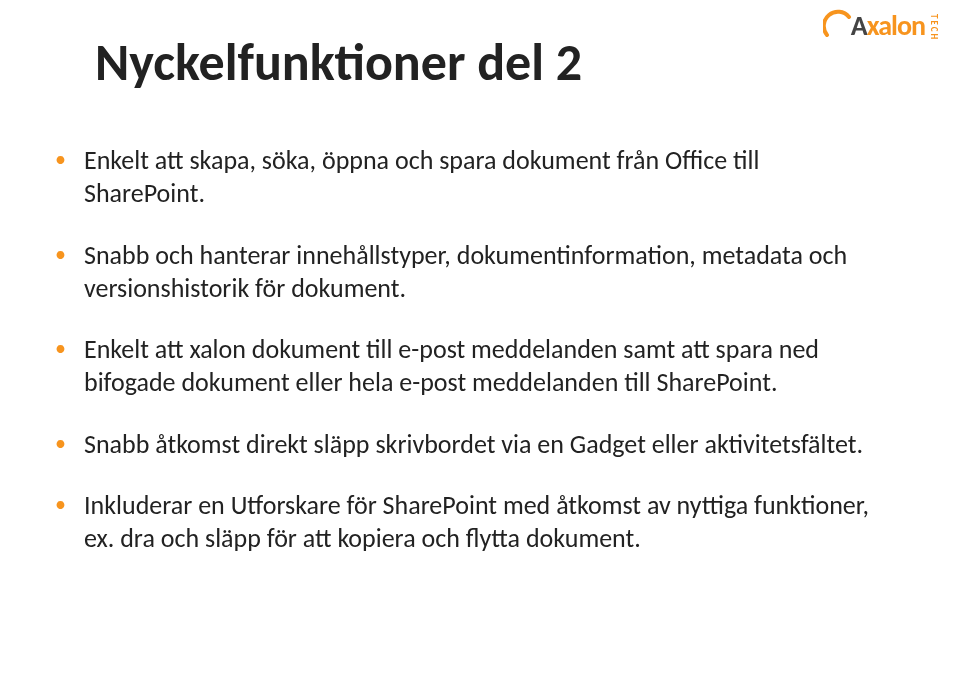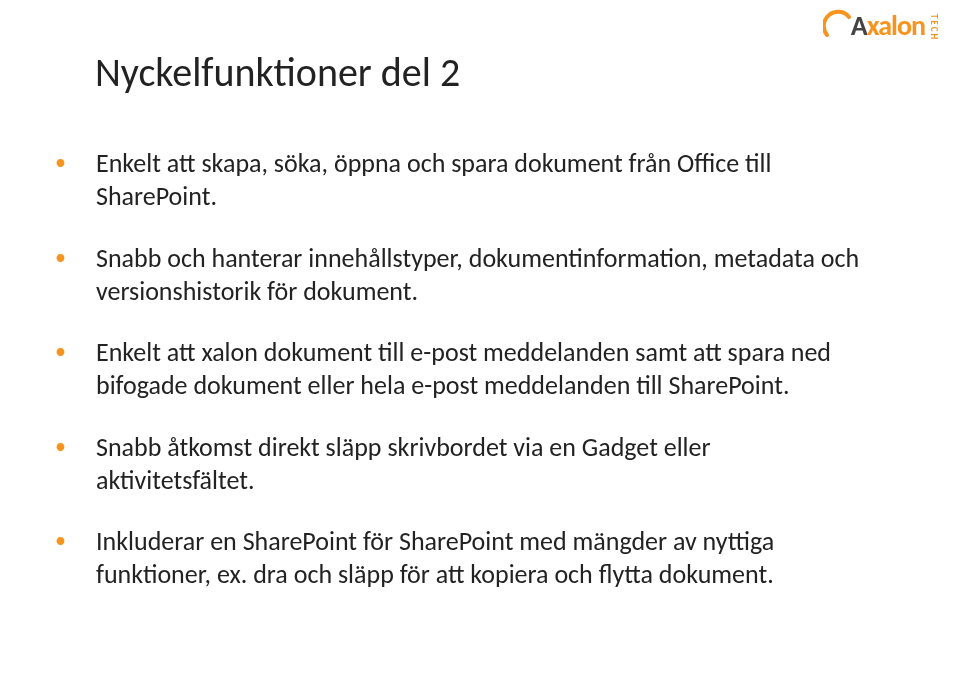--- a/index.html
+++ b/index.html
@@ -49,24 +49,23 @@
       font-size: 9px;
       color: #F7941E;
       letter-spacing: 2px;
       writing-mode: vertical-rl;
       transform: rotate(0deg);
       margin-left: 2px;
       margin-top: 4px;
       font-weight: bold;
     }
     .title {
-      font-size: 40px;
+      font-size: 52px;
       color: #222;
-      font-weight: 400;
-      margin-top: 18px;
+      font-weight: 700;
       margin-left: 40px;
       margin-bottom: 50px;
     }
     .content {
       margin-left: 0px;
       margin-right: 30px;
     }
     .bullet-item {
       display: flex;
       align-items: flex-start;
@@ -77,21 +76,20 @@
       font-size: 22px;
       line-height: 1.3;
       margin-right: 18px;
       margin-top: 2px;
       flex-shrink: 0;
     }
     .bullet-text {
       font-size: 26px;
       color: #222;
       line-height: 1.28;
-      margin-left: 12px;
     }
   </style>
 </head>
 <body>
 
 <div class="slide">
 
   <div class="logo">
     <span class="logo-arc">
       <svg width="30" height="30" viewBox="0 0 30 30">
@@ -118,17 +116,17 @@
     <div class="bullet-item">
       <span class="bullet-marker">•</span>
       <span class="bullet-text">Enkelt att xalon dokument till e-post meddelanden samt att spara ned bifogade dokument eller hela e-post meddelanden till SharePoint.</span>
     </div>
     <div class="bullet-item">
       <span class="bullet-marker">•</span>
       <span class="bullet-text">Snabb åtkomst direkt släpp skrivbordet via en Gadget eller aktivitetsfältet.</span>
     </div>
     <div class="bullet-item">
       <span class="bullet-marker">•</span>
-      <span class="bullet-text">Inkluderar en SharePoint för SharePoint med mängder av nyttiga funktioner, ex. dra och släpp för att kopiera och flytta dokument.</span>
+      <span class="bullet-text">Inkluderar en Utforskare för SharePoint med åtkomst av nyttiga funktioner, ex. dra och släpp för att kopiera och flytta dokument.</span>
     </div>
   </div>
 
 </div>
 
 </body></html>

